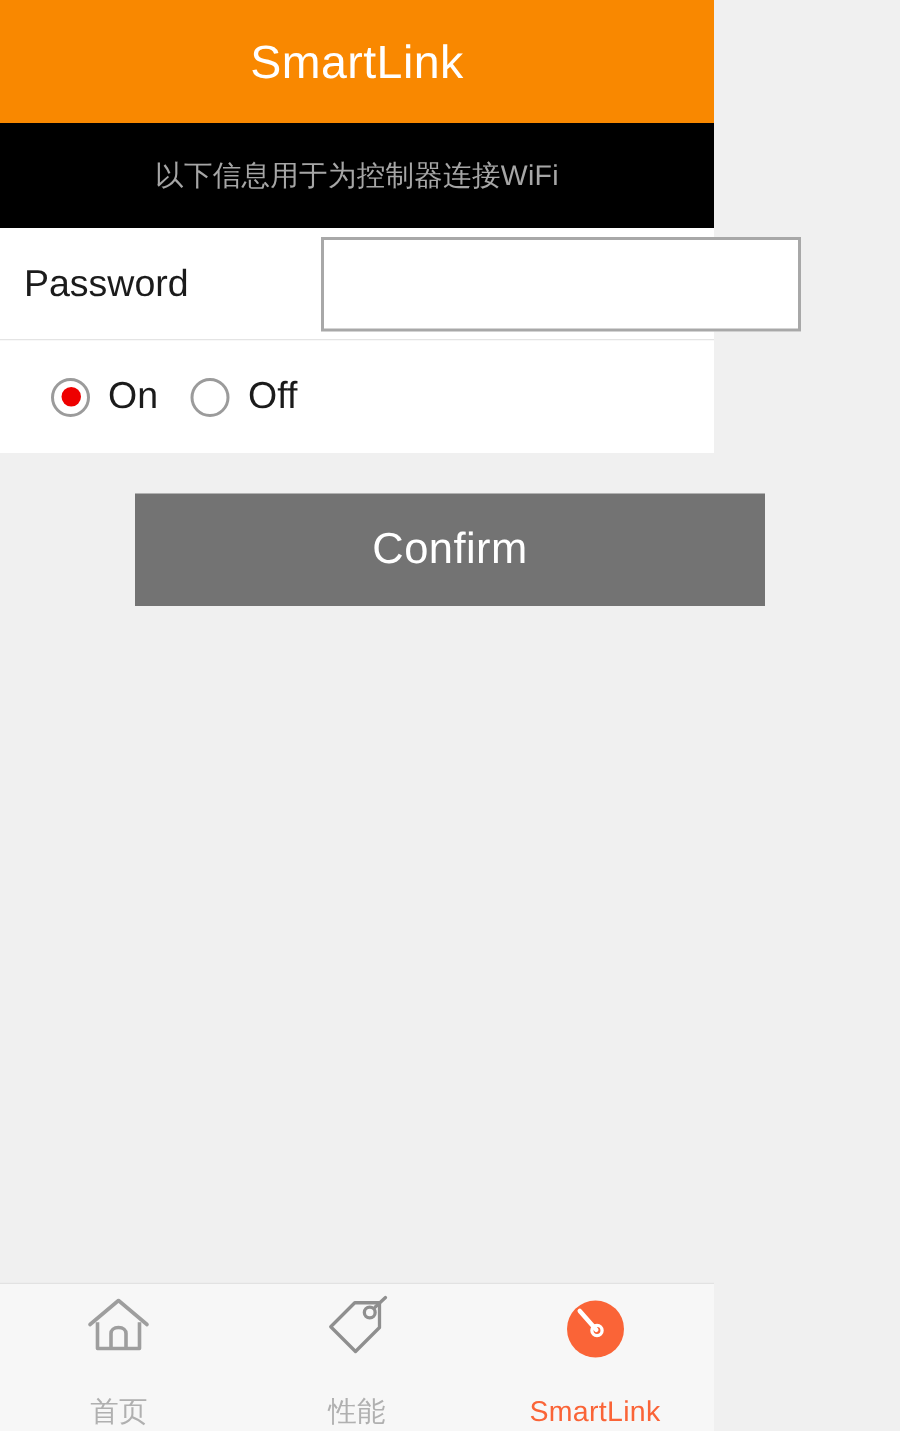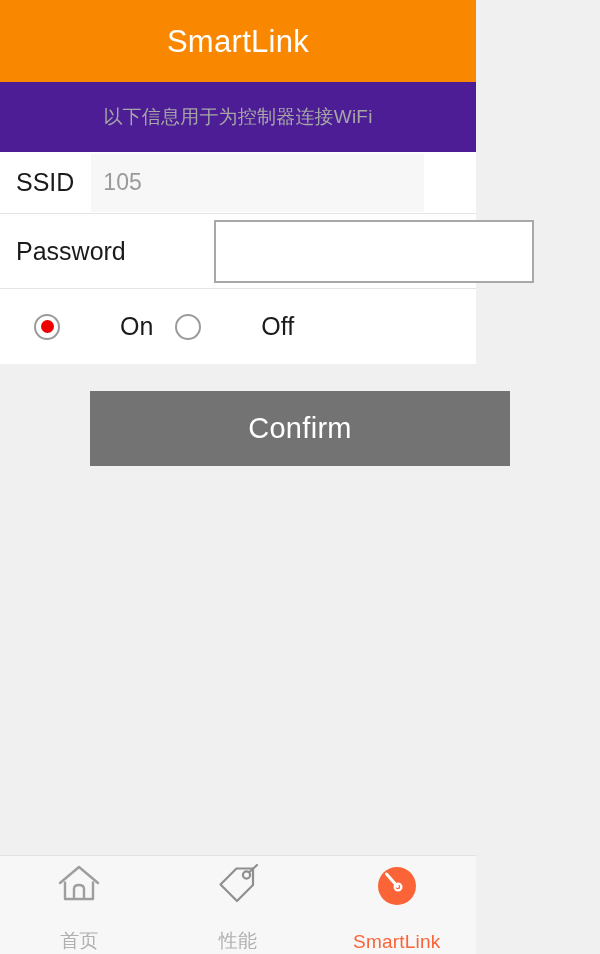--- a/index.html
+++ b/index.html
@@ -36,21 +36,21 @@
     color: #ffffff;
     font-size: 31px;
     font-weight: 400;
     letter-spacing: 0.3px;
     line-height: 1;
   }
 
   
   .hint-band {
     height: 70px;
-    background: #4c1d95;
+    background: #000000;
     display: flex;
     align-items: center;
     justify-content: center;
     flex: 0 0 auto;
   }
   .hint-band .hint-text {
     color: #a6a6a6;
     font-size: 19px;
     letter-spacing: 0.2px;
   }
@@ -109,21 +109,20 @@
   
   .radio-group {
     display: flex;
     align-items: center;
     margin-left: 18px;
   }
   .radio-option {
     display: flex;
     align-items: center;
     cursor: pointer;
-    gap: 48px;
   }
   .radio-option + .radio-option { margin-left: 22px; }
   .radio-mark {
     width: 26px;
     height: 26px;
     border-radius: 50%;
     border: 2px solid #9b9b9b;
     background: #ffffff;
     box-sizing: border-box;
     display: flex;
@@ -206,24 +205,20 @@
   <div class="app-header">
     <div class="title">SmartLink</div>
   </div>
 
   <div class="hint-band">
     <div class="hint-text">以下信息用于为控制器连接WiFi</div>
   </div>
 
   <div class="form-card">
 
-    <div class="form-row ssid-row">
-      <div class="field-label">SSID</div>
-      <input class="ssid-input" type="text" value="105" style="">
-    </div>
 
     <div class="form-row password-row">
       <div class="field-label">Password</div>
       <input class="password-input" type="password" value="" style="">
     </div>
 
     <div class="form-row hidden-row">
       <div class="radio-group">
 
         <div class="radio-option selected">

